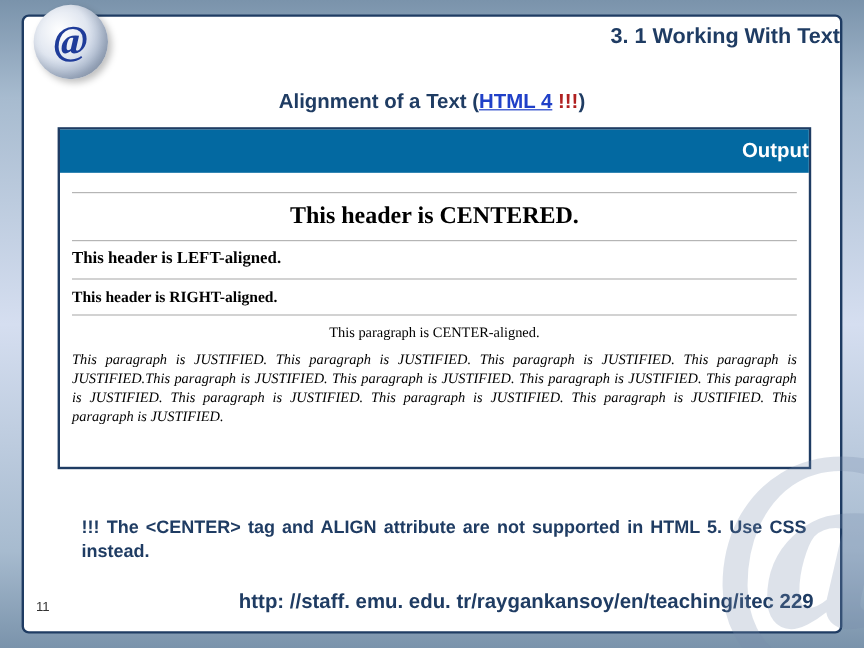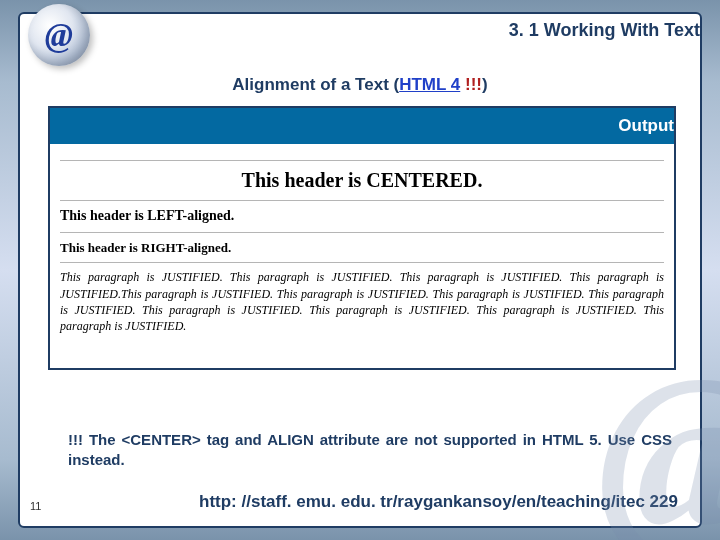--- a/index.html
+++ b/index.html
@@ -150,20 +150,21 @@
   <div class="output-box">
     <div class="output-head">Output</div>
     <div class="output-body">
       <div class="hr"></div>
       <div class="h-center">This header is CENTERED.</div>
       <div class="hr"></div>
       <div class="h-left">This header is LEFT-aligned.</div>
       <div class="hr"></div>
       <div class="h-right">This header is RIGHT-aligned.</div>
       <div class="hr"></div>
+      <div class="p-center">This paragraph is CENTER-aligned.</div>
       <div class="p-justify">This paragraph is JUSTIFIED. This paragraph is JUSTIFIED. This paragraph is JUSTIFIED. This paragraph is JUSTIFIED.This paragraph is JUSTIFIED. This paragraph is JUSTIFIED. This paragraph is JUSTIFIED. This paragraph is JUSTIFIED. This paragraph is JUSTIFIED. This paragraph is JUSTIFIED. This paragraph is JUSTIFIED. This paragraph is JUSTIFIED.</div>
     </div>
   </div>
 
   <div class="note">!!! The &lt;CENTER&gt; tag and ALIGN attribute are not supported in HTML 5. Use CSS instead.</div>
 
   <div class="page-num">11</div>
   <div class="footer-url">http: //staff. emu. edu. tr/raygankansoy/en/teaching/itec 229</div>
 </div>
 

